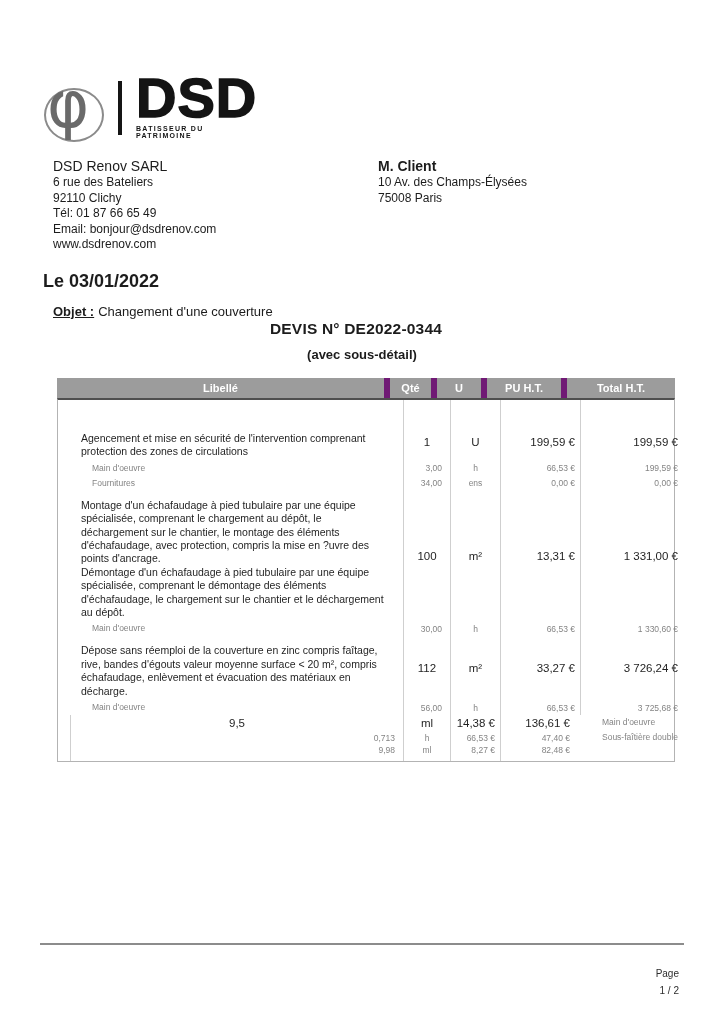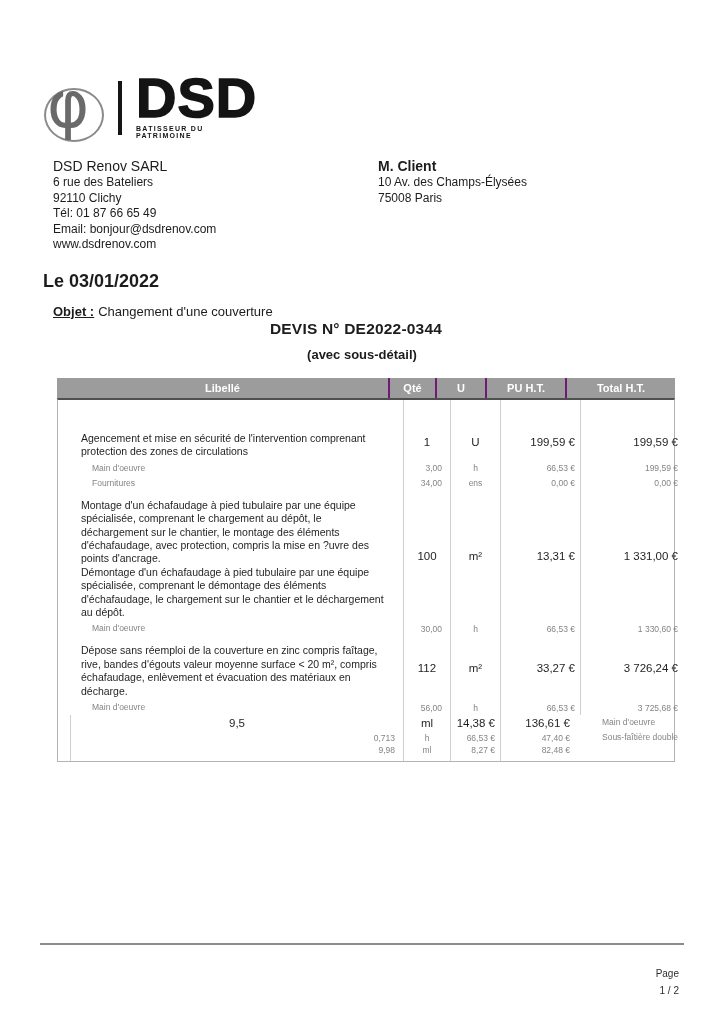--- a/index.html
+++ b/index.html
@@ -33,21 +33,21 @@
   .objet-value { margin-left:4px; }
   .doc-title { position:absolute; left:0; right:12px; top:320px; text-align:center;
     font-size:15.5px; font-weight:bold; letter-spacing:0.2px; }
   .doc-subtitle { position:absolute; left:0; right:0; top:347px; text-align:center;
     font-size:13px; font-weight:bold; }
 
   
   .quote-table { position:absolute; left:57px; top:378px; width:618px; }
   .t-header { display:grid; grid-template-columns:333px 47px 50px 80px 108px; height:20px; }
   .t-header > div { background:#9c9c9c; color:#ffffff; font-size:11px; font-weight:bold;
-    display:flex; align-items:center; justify-content:center; border-right:2px solid #701a75; box-sizing:border-box; }
+    display:flex; align-items:center; justify-content:center; border-right:6px solid #701a75; box-sizing:border-box; }
   .t-header > div:last-child { border-right:none; }
   .t-body { display:grid; grid-template-columns:333px 47px 50px 80px 108px;
     border:1px solid #b3b3b3; border-top:2px solid #4f4f4f;padding-left:12px; }
   .t-body .c1, .t-body .c2, .t-body .c3, .t-body .c4 { border-left:1px solid #cfcfcf; }
   .cell { box-sizing:border-box; min-width:0; }
   .main-lbl { padding:8px 5px 2px 11px; font-size:10.5px; line-height:13.4px;
     white-space:pre-line; color:#1f1f1f; }
   .main-val { display:flex; align-items:center; font-size:11.5px; color:#1f1f1f; }
   .sub-lbl { padding:2px 5px 3px 22px; font-size:8.5px; line-height:10px; color:#848484; }
   .sub-val { display:flex; align-items:center; font-size:8.5px; color:#848484; }

